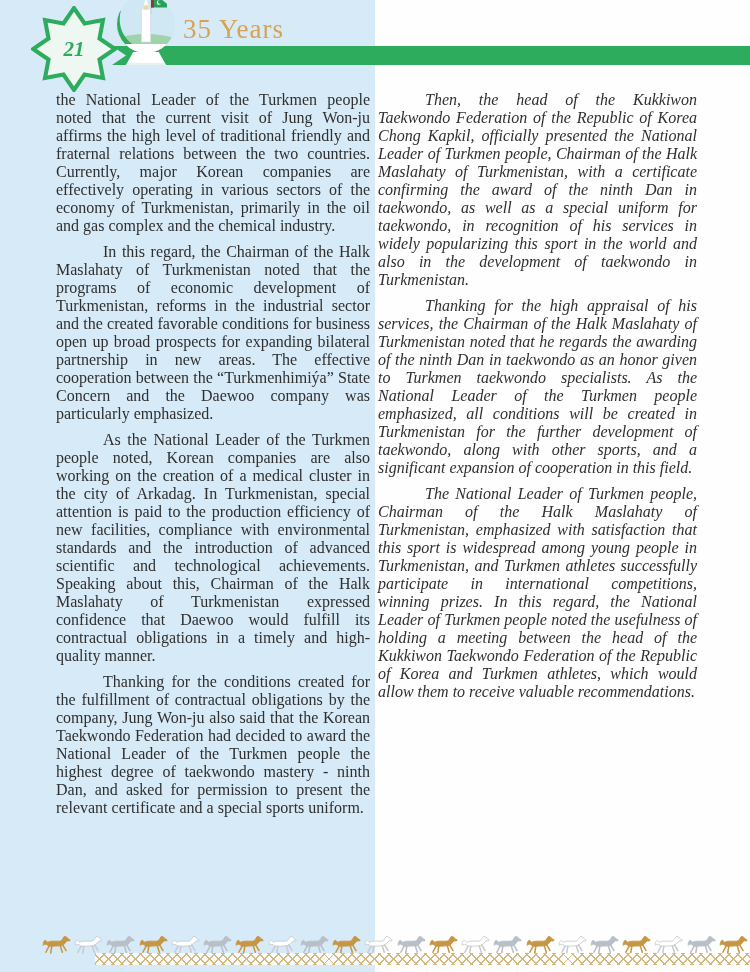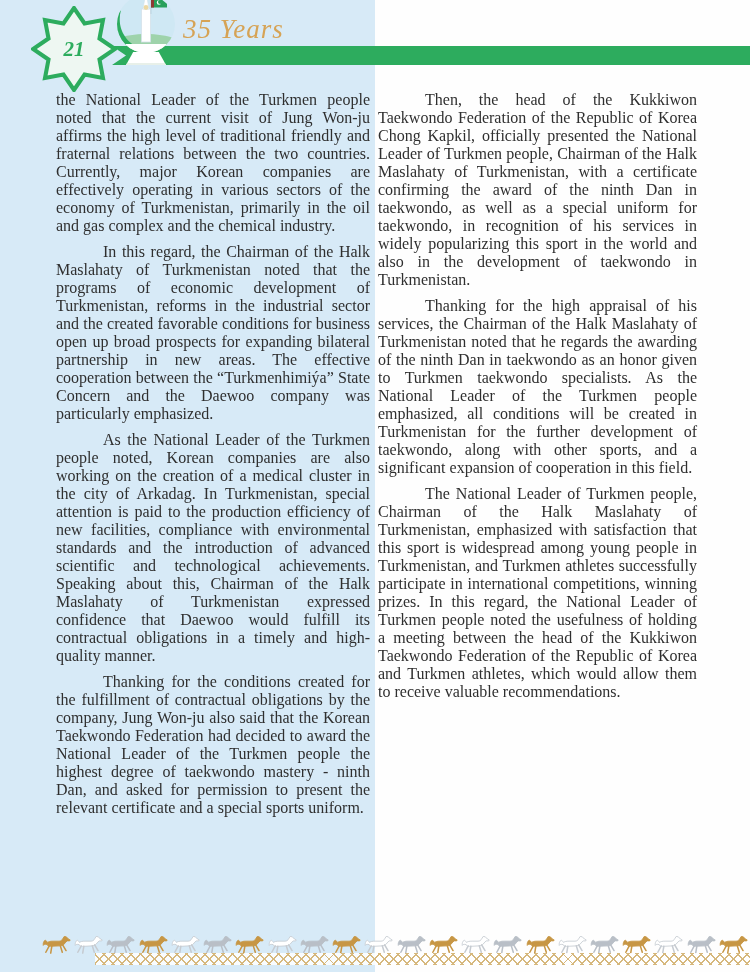--- a/index.html
+++ b/index.html
@@ -32,32 +32,32 @@
     color:var(--green);font-size:21px;font-weight:bold;font-style:italic;
   }
   .logo{position:absolute;left:114px;top:-6px;width:64px;height:64px;}
   .logo-base{
     position:absolute;left:126px;top:52px;width:40px;height:11px;
     background:#ffffff;border-bottom:2px solid #e8f0e9;
     clip-path:polygon(18% 0,82% 0,100% 100%,0 100%);
   }
   .anniversary{
     position:absolute;left:183px;top:14px;
-    color:var(--gold);font-size:27px;font-style:italic;
+    color:var(--gold);font-size:27px;
     letter-spacing:1px;font-family:"Liberation Serif",serif;
   }
 
   
   .column{
     position:absolute;top:91px;
     color:var(--text);font-size:16px;line-height:18px;
     text-align:justify;
   }
   .column-left{left:56px;width:314px;}
-  .column-right{left:378px;width:319px;}
+  .column-right{left:378px;width:319px;font-style:italic;}
   .para{margin:0 0 8px 0;text-indent:47px;}
   .para.no-indent{text-indent:0;}
 
   
   .horse-row{
     position:absolute;left:42px;right:2px;top:934px;height:21px;
     display:flex;justify-content:space-between;align-items:flex-end;
   }
   .horse{width:29px;height:20px;flex:0 0 auto;}
   .lattice{

